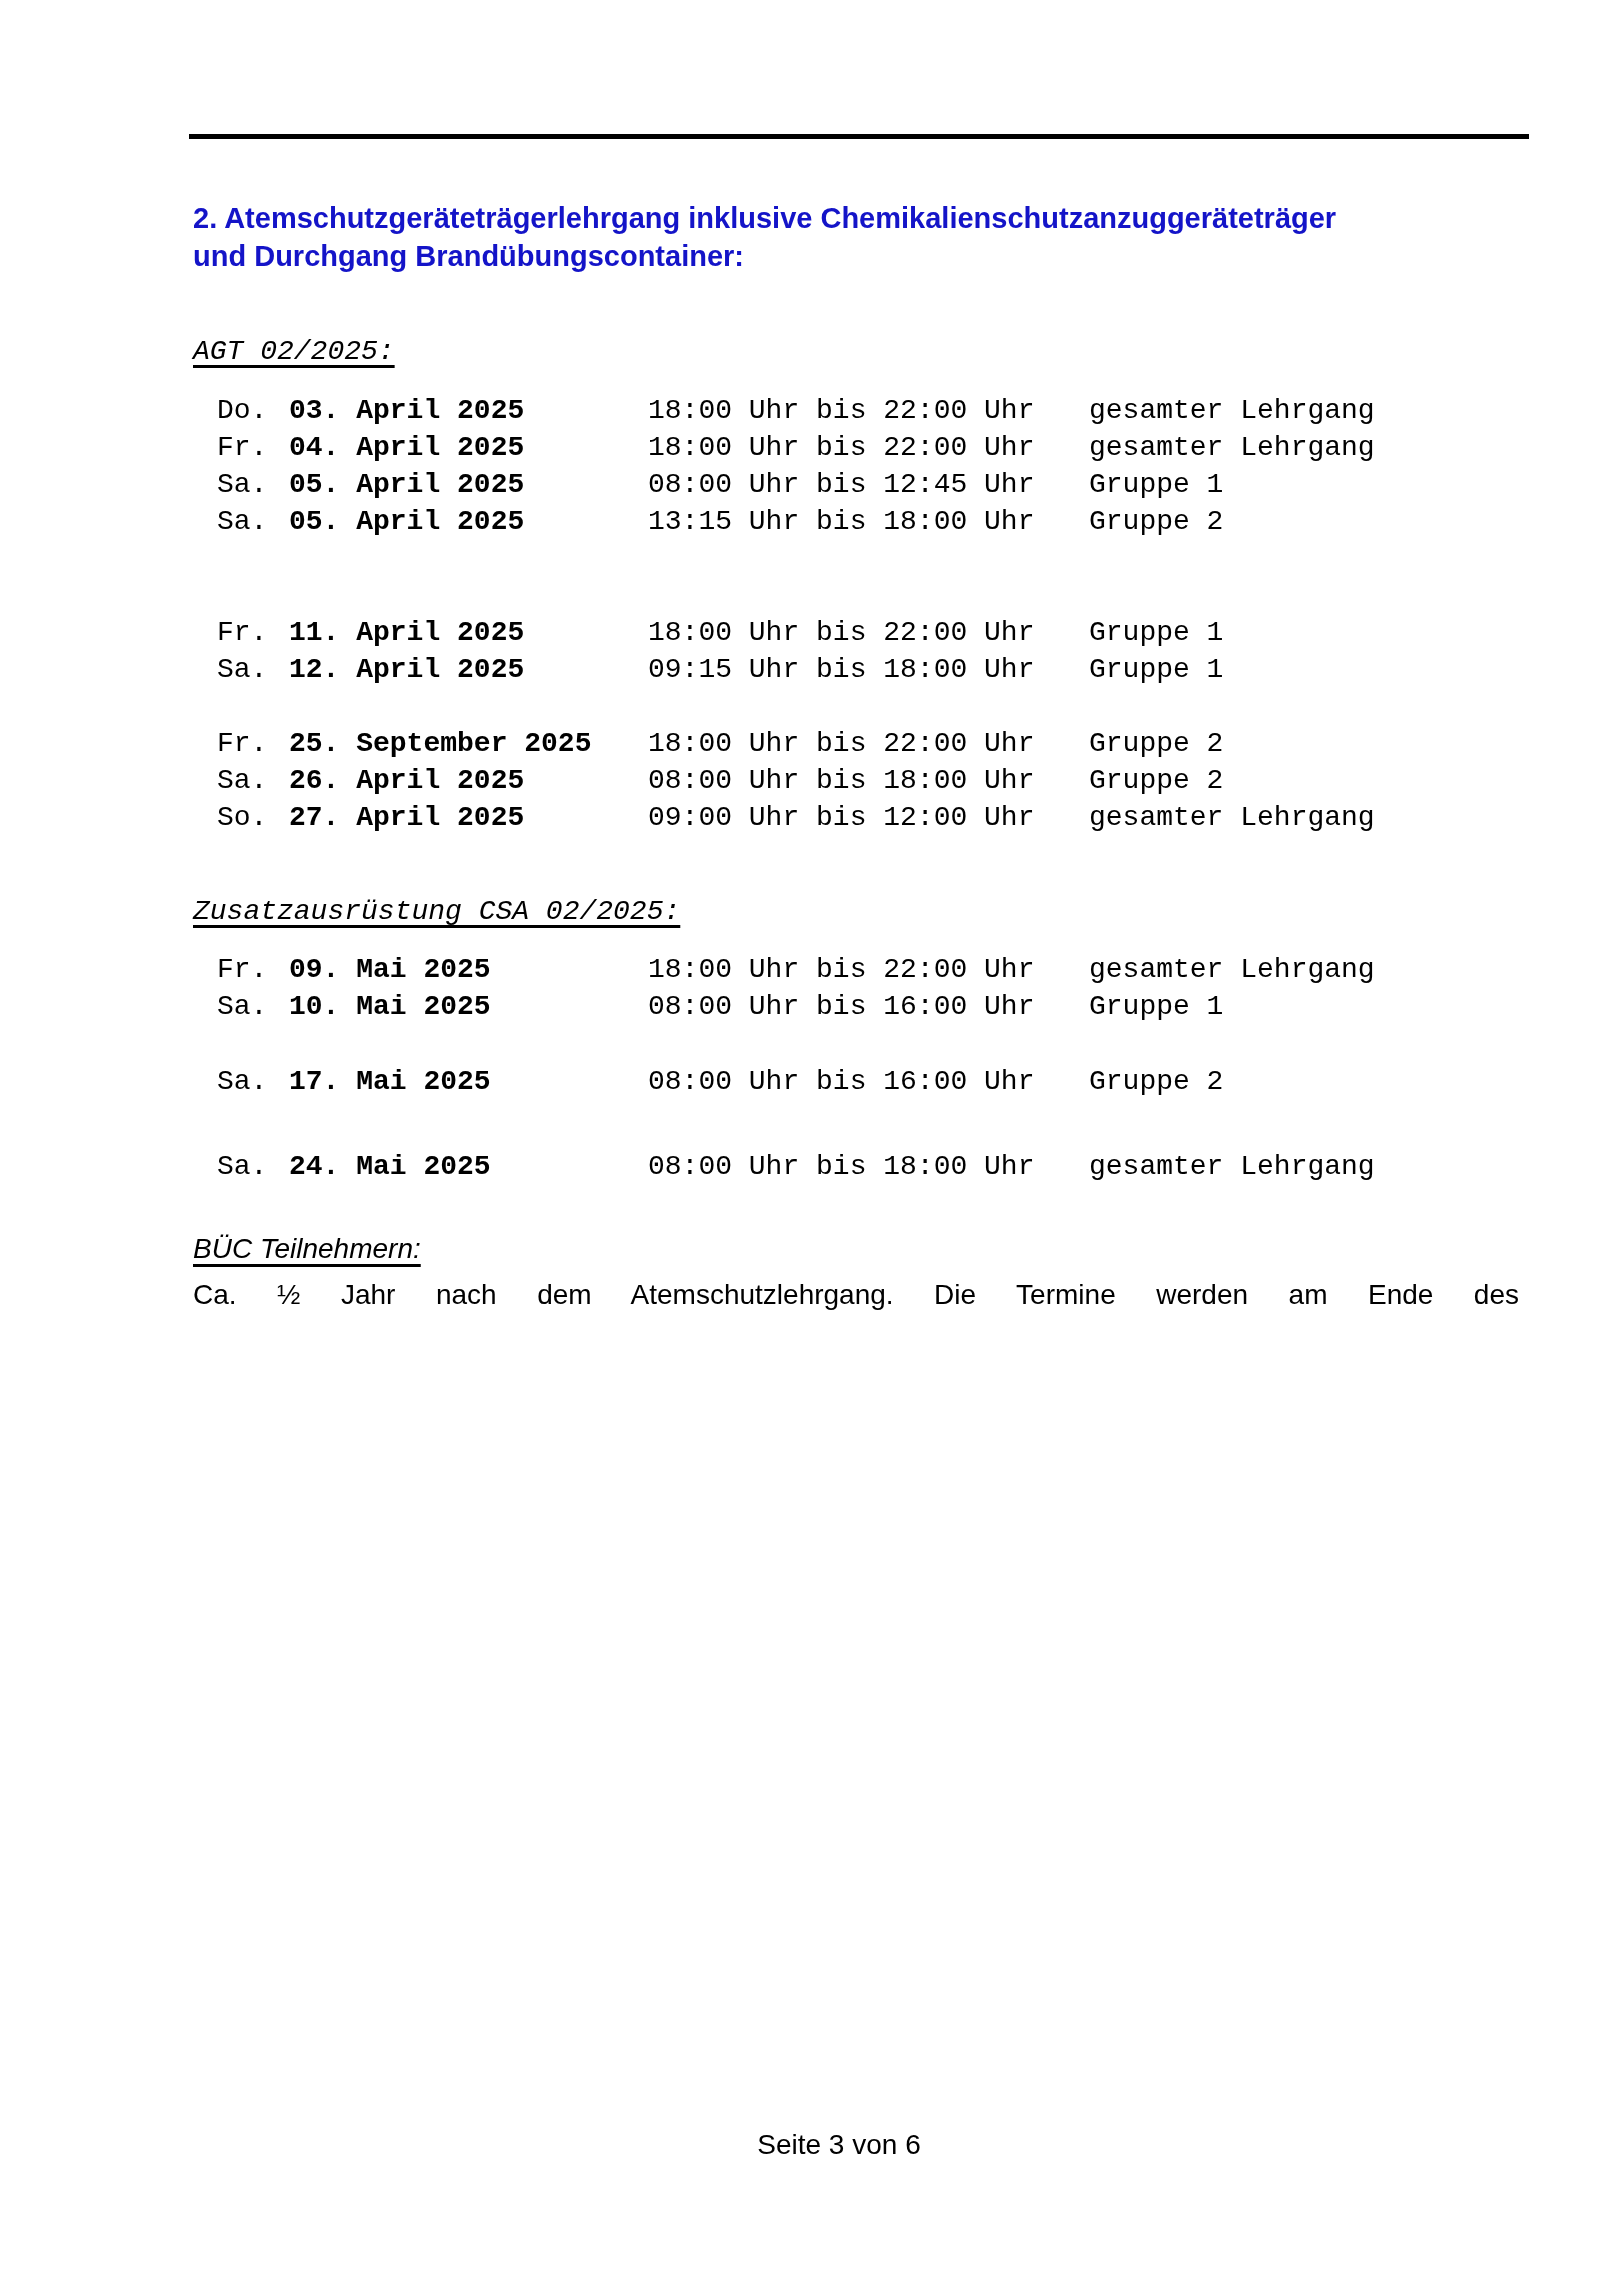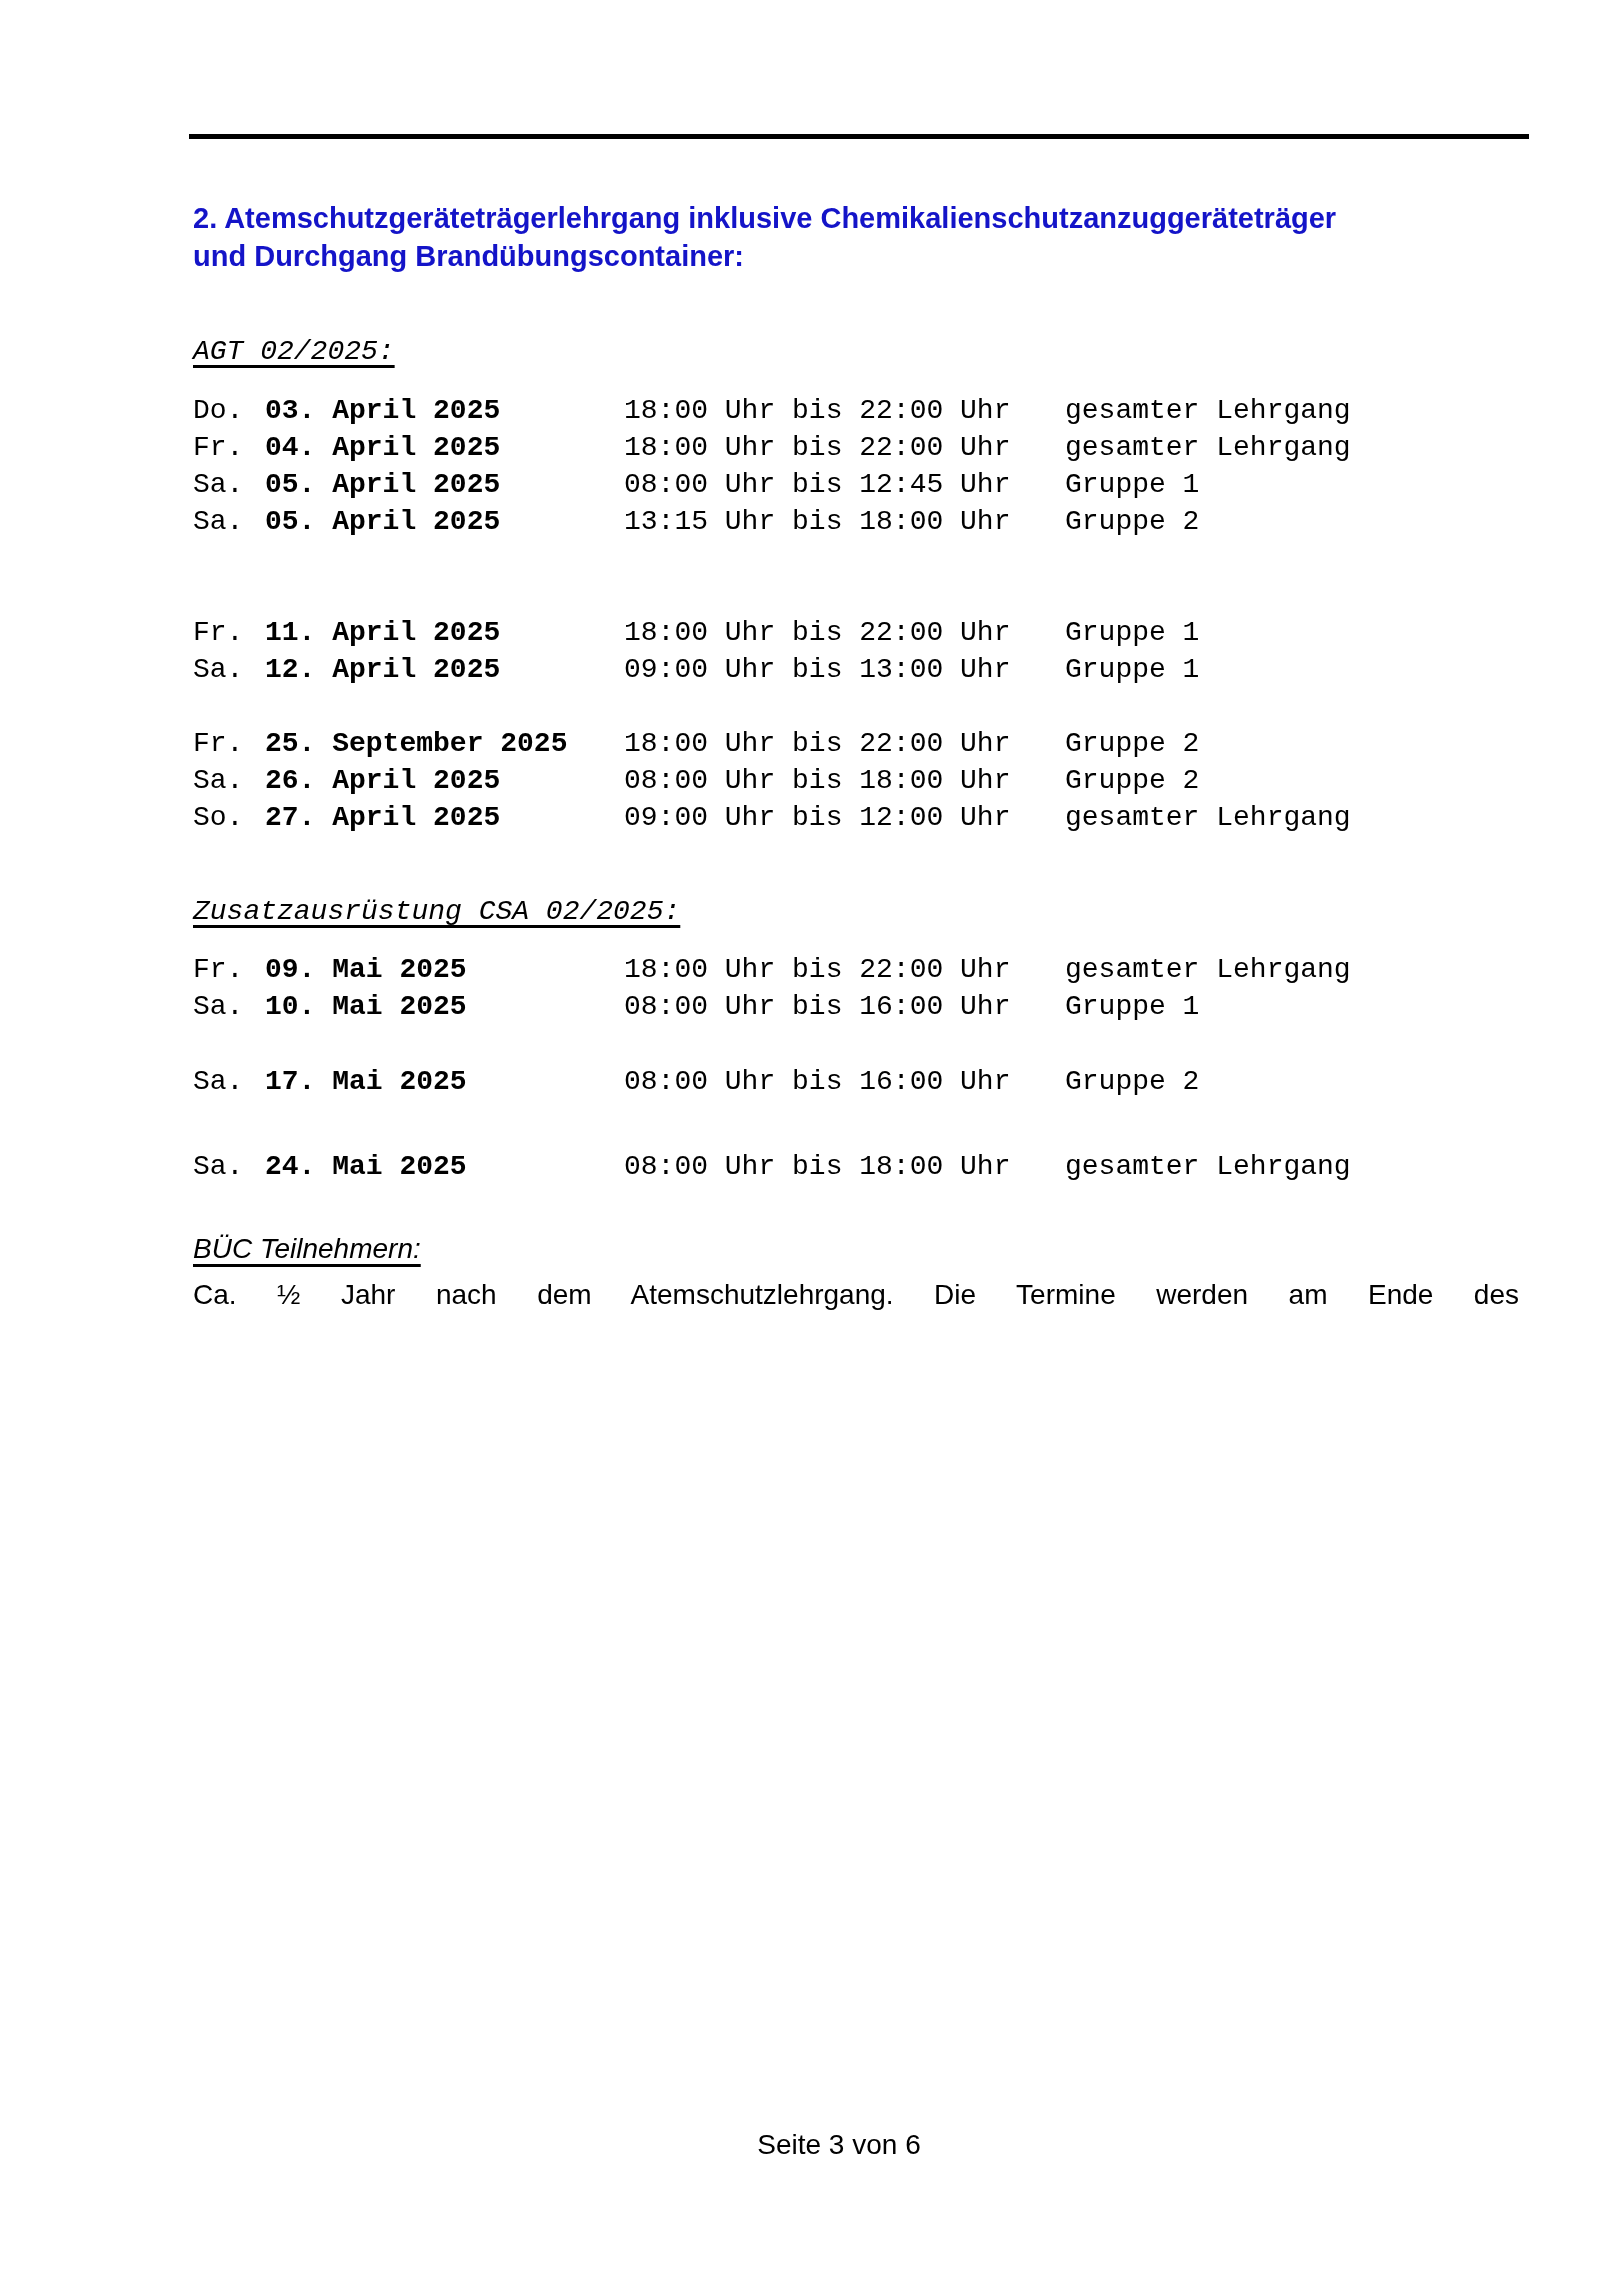--- a/index.html
+++ b/index.html
@@ -49,20 +49,21 @@
     line-height: 37px;
   }
   .row-groups .row-group { margin-top: 37px; }
   .row-groups .row-group:first-child { margin-top: 21.6px; }
   .section:nth-of-type(1) .row-group:nth-child(2) { margin-top: 74px; }
   .section:nth-of-type(2) .row-group:nth-child(2) { margin-top: 38px; }
   .schedule-row {
     display: flex;
     line-height: 37px;
     white-space: nowrap;
+    margin-left: 24px;
   }
   .col-day   { width: 72px;  flex: 0 0 auto; }
   .col-date  { width: 359px; flex: 0 0 auto; font-weight: 700; }
   .col-time  { width: 441px; flex: 0 0 auto; }
   .col-group { flex: 1 1 auto; }
   .note-section { margin-top: 45px; }
   .note-paragraph { margin-top: 8px; line-height: 39px; }
   .note-line-justified {
     text-align: justify;
     text-align-last: justify;
@@ -127,21 +128,21 @@
   <div class="schedule-row">
     <span class="col-day">Fr.</span>
     <span class="col-date">11. April 2025</span>
     <span class="col-time">18:00 Uhr bis 22:00 Uhr</span>
     <span class="col-group">Gruppe 1</span>
   </div>
 
   <div class="schedule-row">
     <span class="col-day">Sa.</span>
     <span class="col-date">12. April 2025</span>
-    <span class="col-time">09:00 Uhr bis 13:00 Uhr</span>
+    <span class="col-time">09:15 Uhr bis 18:00 Uhr</span>
     <span class="col-group">Gruppe 1</span>
   </div>
 </div>
             <div class="row-group">
   <div class="schedule-row">
     <span class="col-day">Fr.</span>
     <span class="col-date">25. September 2025</span>
     <span class="col-time">18:00 Uhr bis 22:00 Uhr</span>
     <span class="col-group">Gruppe 2</span>
   </div>

